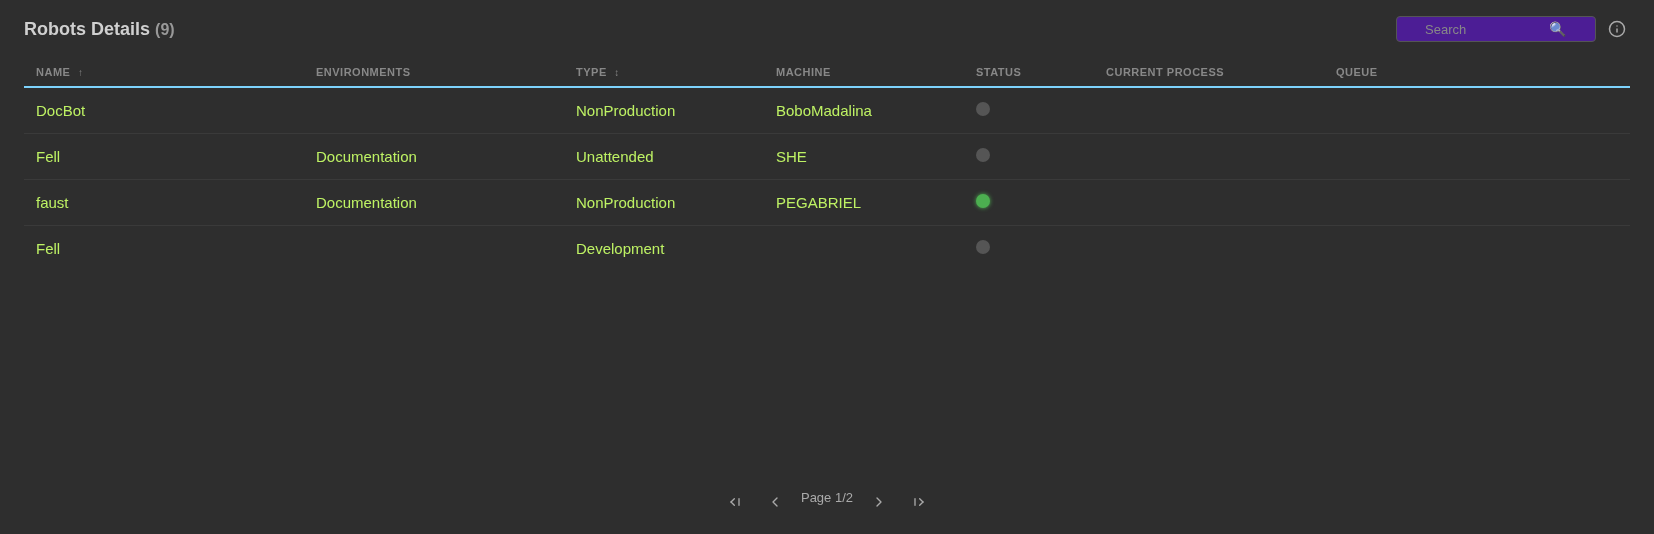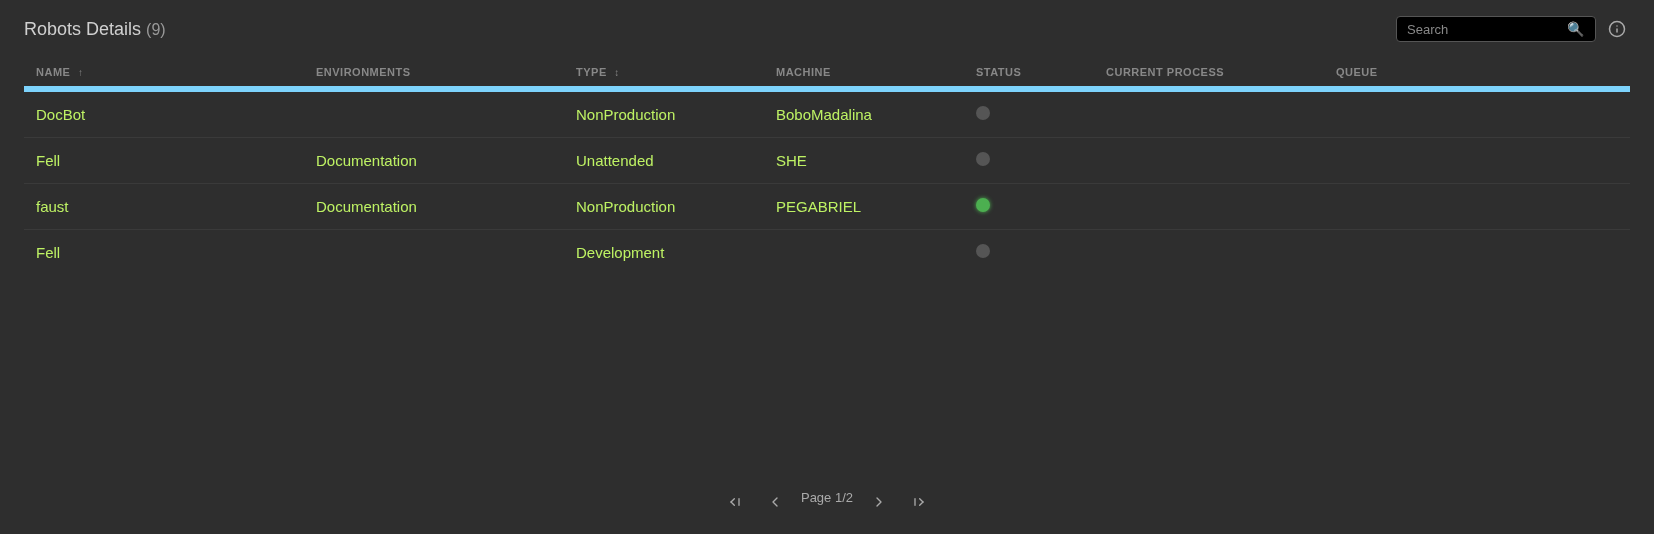--- a/index.html
+++ b/index.html
@@ -28,42 +28,42 @@
 
     .header-row {
       display: flex;
       align-items: center;
       justify-content: space-between;
       margin-bottom: 16px;
     }
 
     .page-title {
       font-size: 18px;
-      font-weight: 400;
+      font-weight: 700;
       color: #d0d0d0;
     }
 
     .page-title .count {
       color: #999;
       font-size: 16px;
     }
 
     .header-actions {
       display: flex;
       align-items: center;
       gap: 8px;
     }
 
     .search-wrapper {
       display: flex;
       align-items: center;
-      background-color: #000000;
+      background-color: #4c1d95;
       border: 1px solid #555;
       border-radius: 4px;
-      padding: 4px 10px;
+      padding: 4px 28px;
       gap: 6px;
       width: 200px;
     }
 
     .search-input {
       background: transparent;
       border: none;
       outline: none;
       color: #aaa;
       font-size: 13px;
@@ -91,21 +91,21 @@
       overflow: hidden;
     }
 
     table {
       width: 100%;
       border-collapse: collapse;
       table-layout: fixed;
     }
 
     thead tr {
-      border-bottom: 6px solid #7dd3fc;
+      border-bottom: 2px solid #7dd3fc;
     }
 
     thead th {
       text-align: left;
       padding: 8px 12px;
       font-size: 11px;
       font-weight: 600;
       color: #888;
       letter-spacing: 0.5px;
       text-transform: uppercase;

